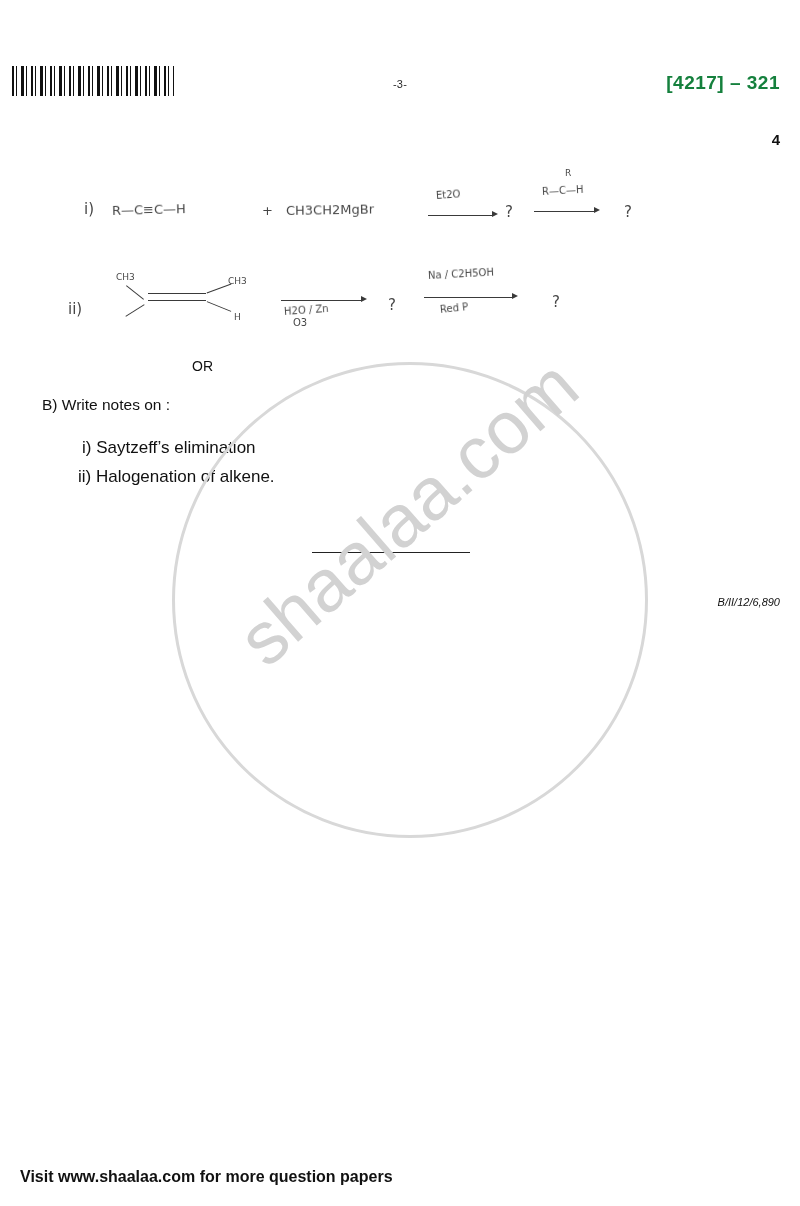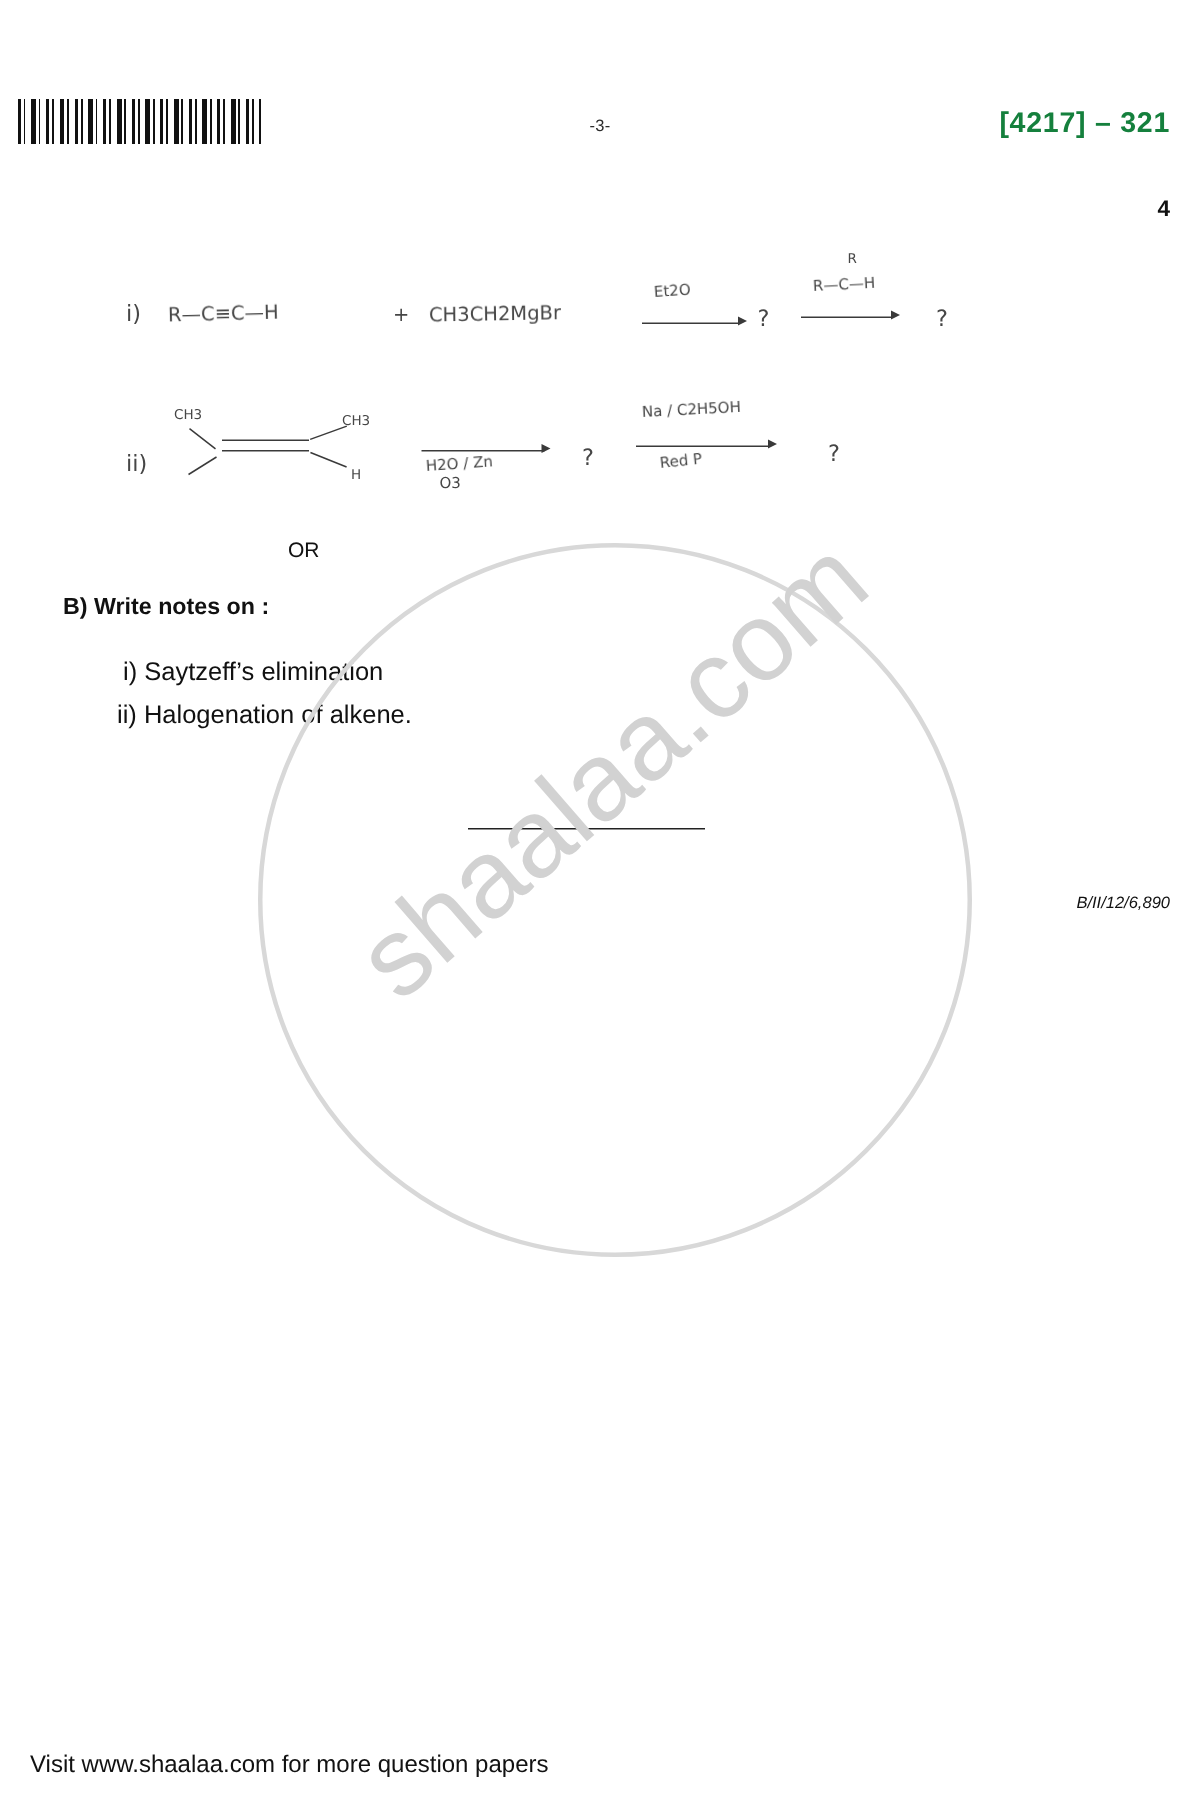--- a/index.html
+++ b/index.html
@@ -136,20 +136,21 @@
     font-size: 11px;
     font-style: italic;
     color: #111;
   }
   .footer-note {
     position: absolute;
     left: 20px;
     top: 1168px;
     font-size: 16px;
     color: #111;
+    font-weight: bold;
   }
 
   
   .watermark {
     position: absolute;
     left: 172px;
     top: 362px;
     width: 470px;
     height: 470px;
     border: 3px solid #d8d8d8;
@@ -197,21 +198,21 @@
 
   <div class="hand hand-ink" style="left:505px; top:203px; font-size:15px;">?</div>
 
   <div class="hand hand-ink hand-xs" style="left:565px; top:168px;">R</div>
   <div class="hand hand-ink hand-sm" style="left:542px; top:186px; transform:rotate(-3deg);">R—C—H</div>
   <div class="arrow-rule" style="left:534px; top:211px; width:62px;"></div>
   <div class="arrow-head" style="left:594px; top:207px;"></div>
 
   <div class="hand hand-ink" style="left:624px; top:203px; font-size:15px;">?</div>
 
-  <div class="hand hand-ink" style="left:84px; top:300px; font-size:15px;">ii)</div>
+  <div class="hand hand-ink" style="left:68px; top:300px; font-size:15px;">ii)</div>
 
   <div class="hand hand-ink hand-xs" style="left:116px; top:272px;">CH3</div>
   <div class="bond" style="left:124px; top:292px; width:22px; transform:rotate(38deg);"></div>
   <div class="bond" style="left:124px; top:310px; width:22px; transform:rotate(-32deg);"></div>
   <div class="bond" style="left:148px; top:293px; width:58px;"></div>
   <div class="bond" style="left:148px; top:300px; width:58px;"></div>
   <div class="bond" style="left:206px; top:288px; width:26px; transform:rotate(-20deg);"></div>
   <div class="bond" style="left:206px; top:306px; width:26px; transform:rotate(22deg);"></div>
   <div class="hand hand-ink hand-xs" style="left:228px; top:276px;">CH3</div>
   <div class="hand hand-ink hand-xs" style="left:234px; top:312px;">H</div>
@@ -225,21 +226,21 @@
 
   <div class="hand hand-ink hand-sm" style="left:428px; top:270px; transform:rotate(-3deg);">Na / C2H5OH</div>
   <div class="arrow-rule" style="left:424px; top:297px; width:90px;"></div>
   <div class="arrow-head" style="left:512px; top:293px;"></div>
   <div class="hand hand-ink hand-sm" style="left:440px; top:304px; transform:rotate(-6deg);">Red P</div>
 
   <div class="hand hand-ink" style="left:552px; top:293px; font-size:15px;">?</div>
 
   <div class="or-label">OR</div>
 
-  <div class="q-line" style="left:42px; top:396px;font-weight:bold;">B)  Write notes on :</div>
+  <div class="q-line" style="left:42px; top:396px;">B)  Write notes on :</div>
 
   <div class="sub-item" style="left:82px; top:426px;">i)  Saytzeff’s elimination</div>
   <div class="sub-item" style="left:78px; top:455px;">ii)  Halogenation of alkene.</div>
 
   <div class="hrule"></div>
   <div class="print-code">B/II/12/6,890</div>
 
   <div class="watermark"></div>
   <div class="watermark-text">shaalaa.com</div>
 

